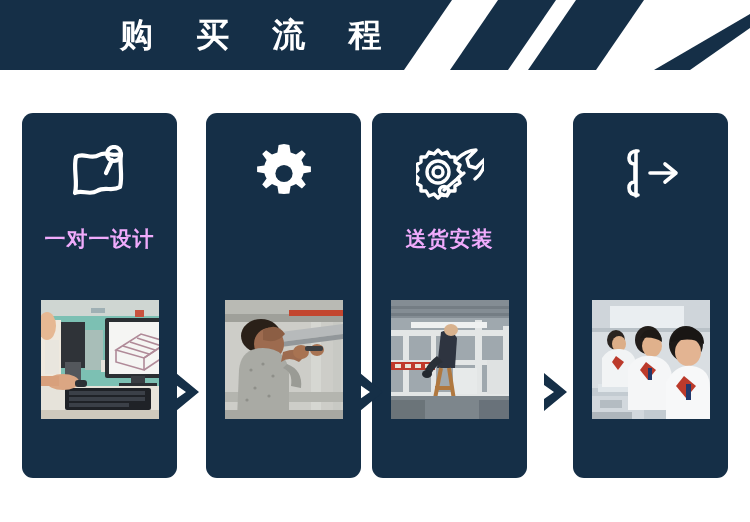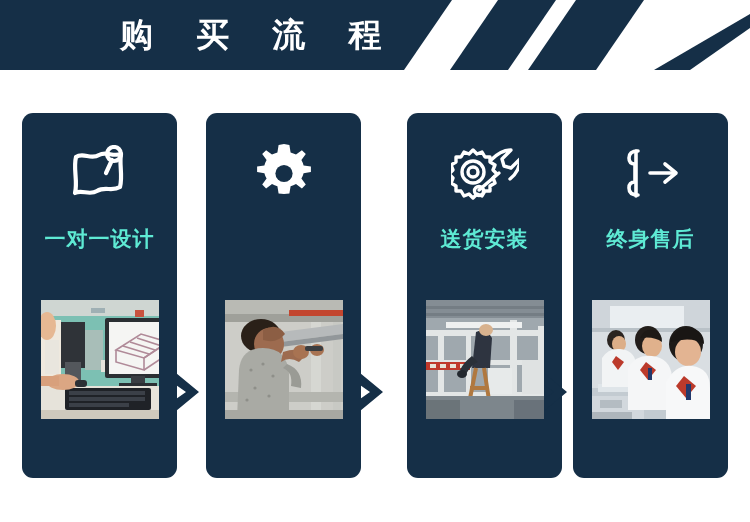--- a/index.html
+++ b/index.html
@@ -54,40 +54,40 @@
     position: absolute;
     top: 0;
     width: 155px;
     height: 365px;
     background: #152f47;
     border-radius: 11px;
     box-sizing: border-box;
   }
   .card.c0 { left: 22px; }
   .card.c1 { left: 206px; }
-  .card.c2 { left: 407px; }
+  .card.c2 { left: 372px; }
   .card.c3 { left: 573px; }
 
   .card-icon {
     position: absolute;
     left: 0;
     top: 20px;
     width: 155px;
     height: 82px;
     display: flex;
     align-items: center;
     justify-content: center;
   }
   .card-label {
     position: absolute;
     left: 0;
     top: 112px;
     width: 155px;
     text-align: center;
-    color: #5eead4;
+    color: #f0abfc;
     font-size: 21px;
     font-weight: bold;
     letter-spacing: 1px;
     white-space: nowrap;
   }
 
   
   .photo {
     position: absolute;
     left: 19px;
@@ -295,21 +295,20 @@
     <div class="card-icon">
       <svg width="62" height="56" viewBox="0 0 62 56">
         <g fill="none" stroke="#ffffff" stroke-width="3.6" stroke-linejoin="round" stroke-linecap="round">
           <path d="M18 5 q-9 0 -9 7 q0 6 6 6 l0 18 q-6 0 -6 6 q0 7 9 7"></path>
           <path d="M16 5 L16 50"></path>
           <path d="M30 27 L54 27"></path>
           <path d="M45 18 L56 27 L45 36"></path>
         </g>
       </svg>
     </div>
-    <div class="card-label">终身售后</div>
     <div class="photo">
       <svg width="118" height="119" viewBox="0 0 118 119">
         <rect x="0" y="0" width="118" height="119" fill="#d9dee2"></rect>
         <rect x="0" y="0" width="118" height="30" fill="#cfd5da"></rect>
         <rect x="18" y="6" width="74" height="22" fill="#eaeef1"></rect>
         <rect x="0" y="28" width="118" height="4" fill="#b9c1c7"></rect>
         <rect x="0" y="88" width="118" height="31" fill="#c3cbd1"></rect>
         <rect x="6" y="84" width="56" height="8" fill="#dfe5e9"></rect>
         <rect x="0" y="96" width="52" height="23" fill="#d2d8dd"></rect>
         <g>

